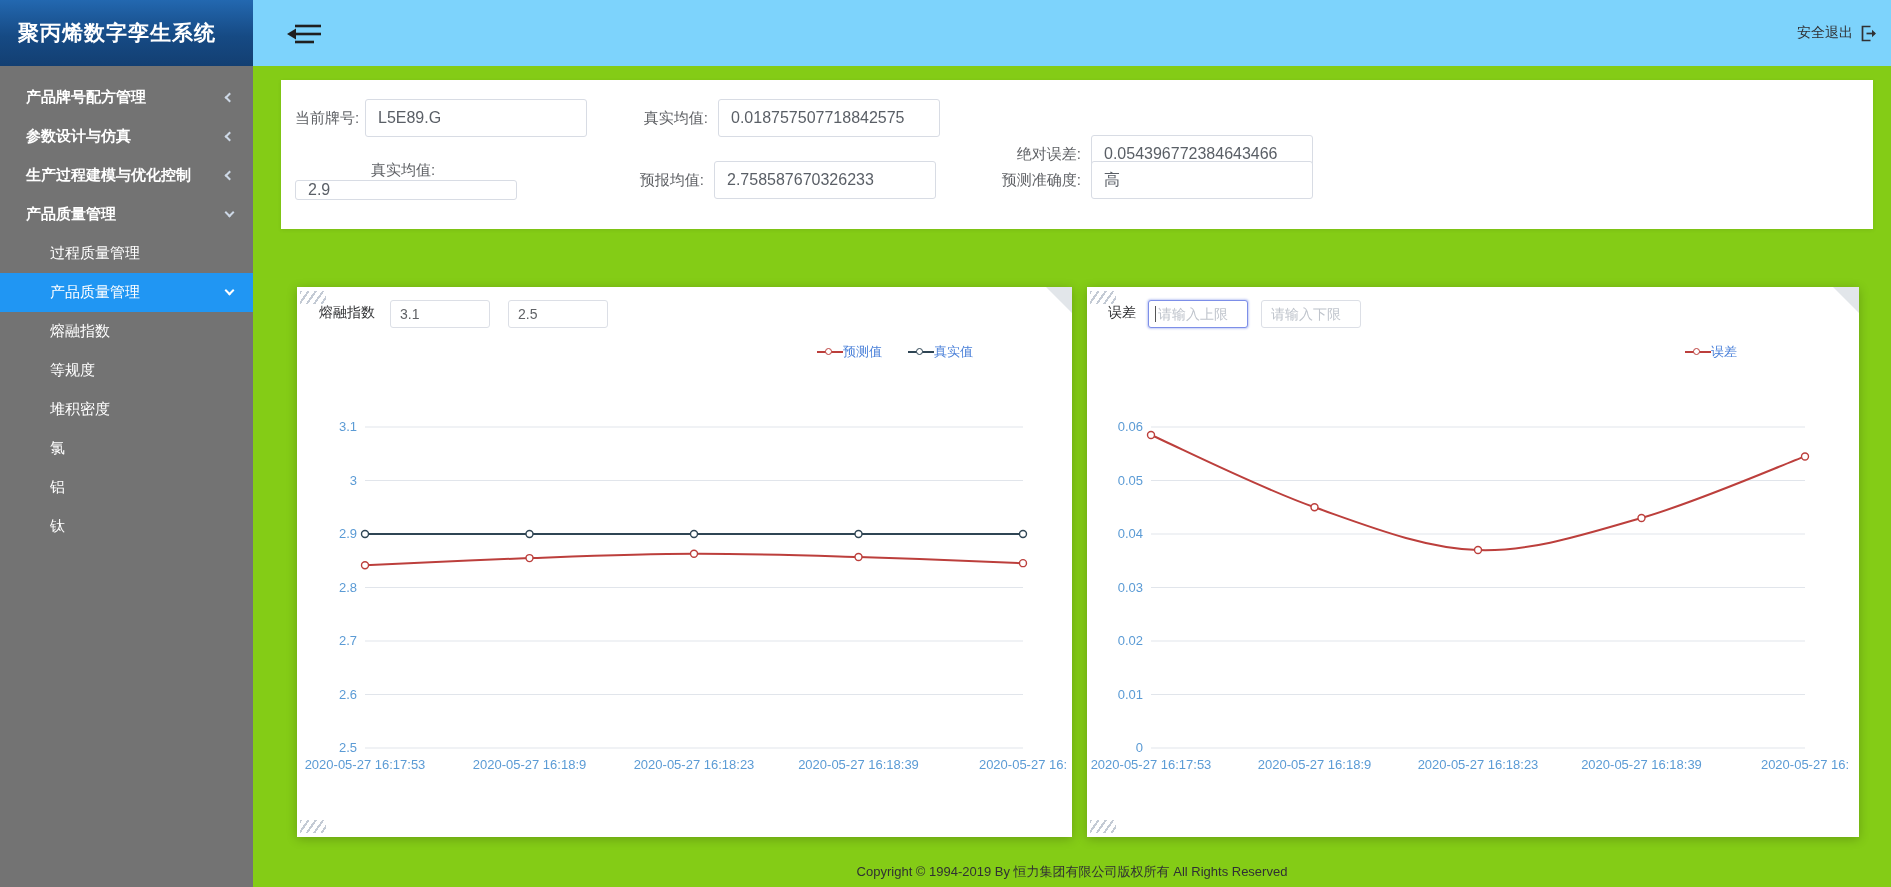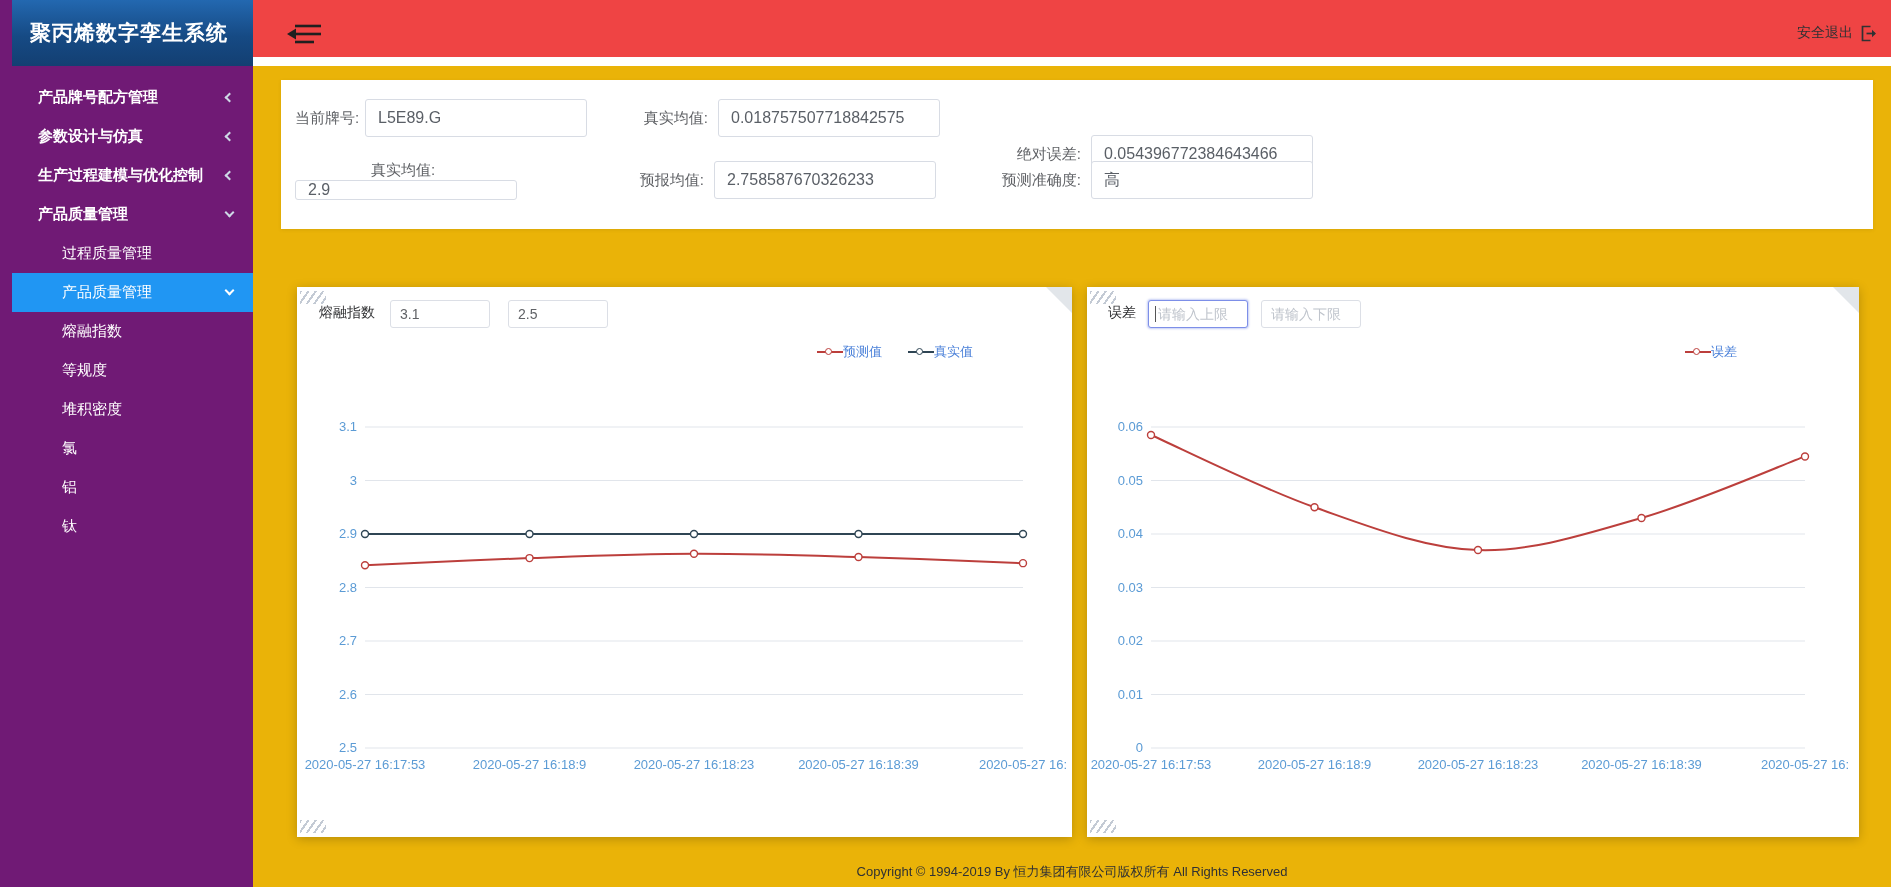--- a/index.html
+++ b/index.html
@@ -1,39 +1,39 @@
 <!DOCTYPE html>
 <html><head>
 <meta charset="utf-8">
 <style>
   * { margin:0; padding:0; box-sizing:border-box; }
   html,body { width:1891px; height:887px; }
   body { position:relative; font-family:"Liberation Sans","DejaVu Sans",sans-serif; background:#fff; overflow:hidden; }
 
   
-  .sidebar { position:absolute; left:0; top:0; bottom:0; width:253px; background:#701a75; z-index:5;padding-left:12px; }
+  .sidebar { position:absolute; left:0; top:0; bottom:0; width:253px; background:#737373; z-index:5; }
   .sidebar-header { height:66px; background:linear-gradient(180deg,#2368b0 0%,#164a84 55%,#133f72 100%); display:flex; align-items:center; padding:0 18px; }
   .sidebar-title { color:#fff; font-size:21px; font-weight:bold; letter-spacing:1px; white-space:nowrap; }
   .menu { padding-top:12px; }
   .menu-item { position:relative; height:39px; display:flex; align-items:center; color:#fff; font-size:15px; cursor:pointer; }
   .menu-item.l1 { padding-left:26px; font-weight:600; }
   .menu-item.l2 { padding-left:50px; font-weight:500; }
   .menu-item.selected { background:#2096f3; }
   .chev { position:absolute; right:20px; width:7px; height:7px; border-left:2px solid #cdd8e6; border-bottom:2px solid #cdd8e6; }
   .chev.left { transform:rotate(45deg); }
   .chev.down { transform:rotate(-45deg); top:14px; }
   .menu-item.selected .chev { border-color:#fff; }
 
   
-  .topbar { position:absolute; left:253px; top:0; right:0; height:57px; background:#ef4444; z-index:4;text-align:center; }
+  .topbar { position:absolute; left:253px; top:0; right:0; height:66px; background:#7dd3fc; z-index:4;text-align:center; }
   .collapse-btn { position:absolute; left:30px; top:21px; width:42px; height:26px; cursor:pointer; }
   .logout { position:absolute; right:14px; top:0; height:66px; display:flex; align-items:center; gap:7px; font-size:14px; color:#303133; cursor:pointer; }
 
   
-  .content { position:absolute; left:253px; top:66px; right:0; bottom:0; background:#eab308; }
+  .content { position:absolute; left:253px; top:66px; right:0; bottom:0; background:#84cc16; }
   .card { position:absolute; background:#fff; }
   .summary-card { left:28px; top:14px; width:1592px; height:149px; box-shadow:0 1px 4px rgba(0,0,0,.08); }
   .chart-card { box-shadow:0 2px 10px rgba(0,0,0,.22); overflow:hidden; }
   .chart-card.left  { left:44px;  top:221px; width:775px; height:550px; }
   .chart-card.right { left:834px; top:221px; width:772px; height:550px; }
 
   
   .field { position:absolute; height:38px; display:flex; align-items:center; }
   .f-label { font-size:15px; color:#606266; text-align:right; padding-right:10px; white-space:nowrap; }
   .f-input { height:38px; width:222px; border:1px solid #d8dce4; border-radius:3px; font-size:16px; color:#5a5f66; padding:0 12px; background:#fff; outline:none; font-family:inherit; }

